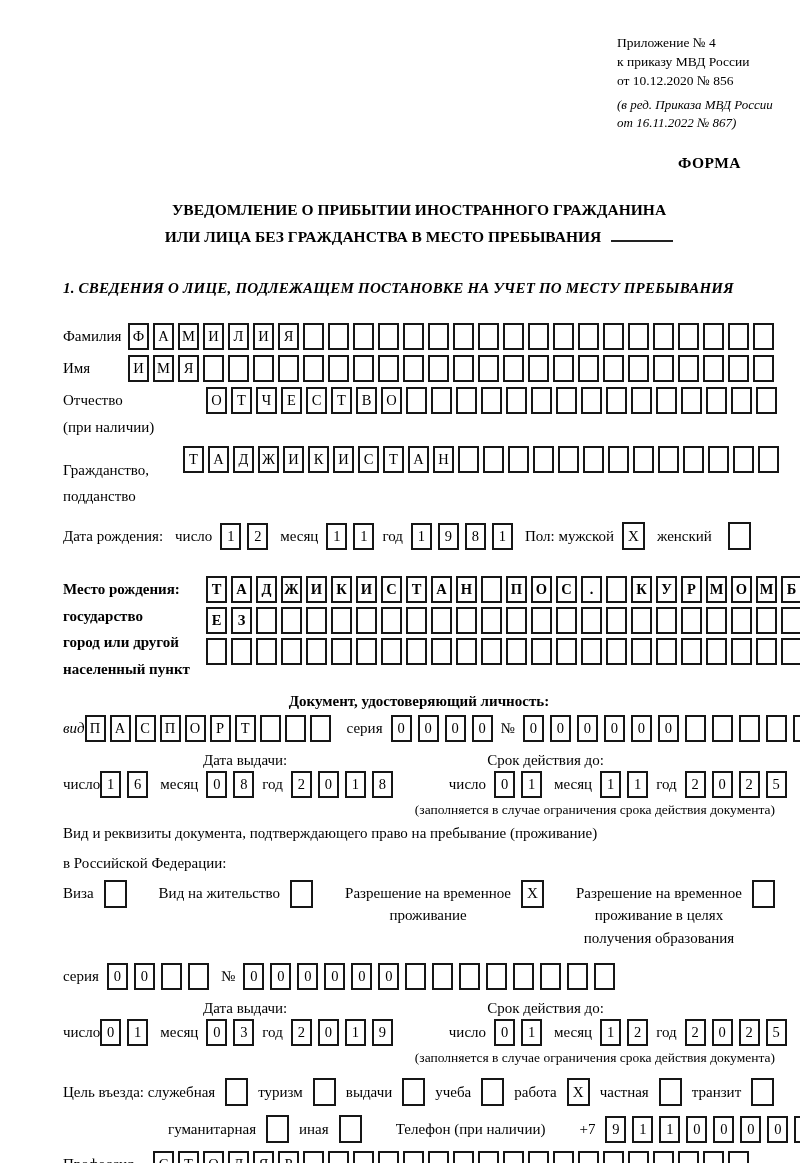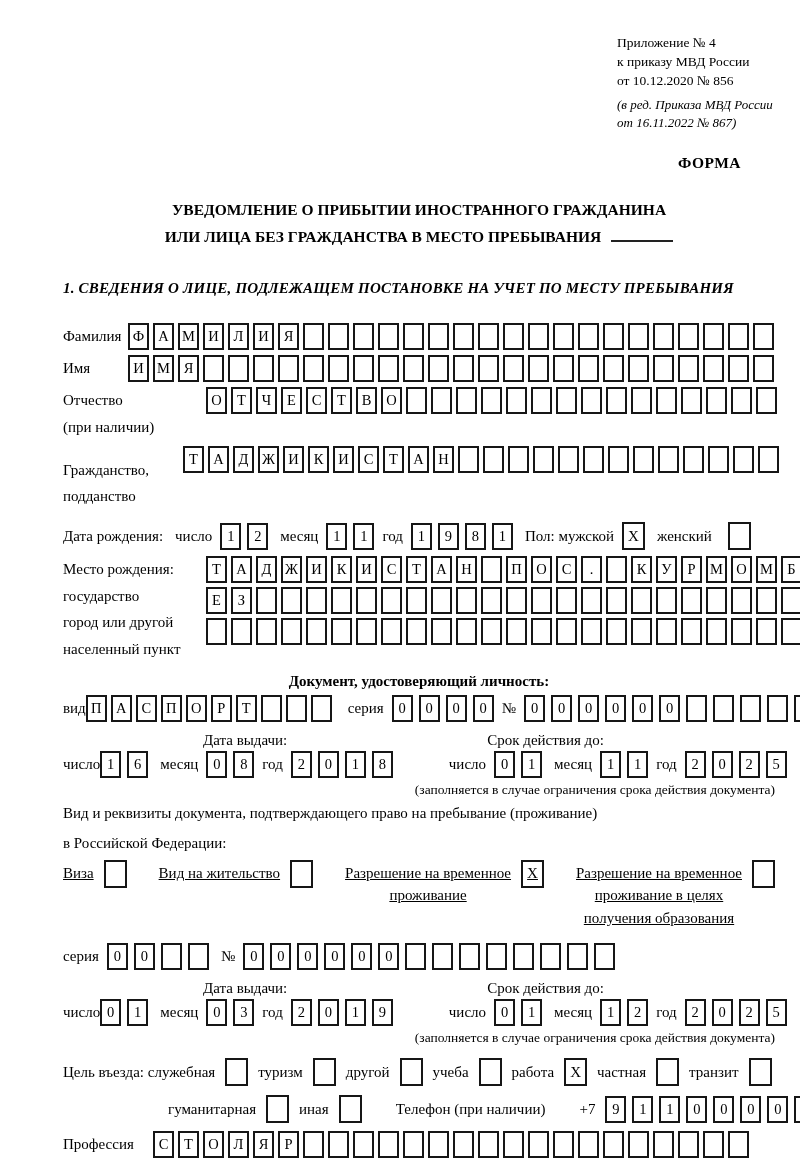--- a/index.html
+++ b/index.html
@@ -21,35 +21,35 @@
   .lblcol{flex:none;line-height:1.78;}
   .lbl{line-height:27px;white-space:nowrap;}
   .cells{display:inline-flex;gap:4px;flex:none;}
   .cells.wide{gap:6px;}
   .cell{box-sizing:border-box;flex:none;width:21px;height:27px;border:2px solid #161616;
         display:inline-flex;align-items:center;justify-content:center;font-size:14.5px;background:#fff;}
   .cb{box-sizing:border-box;flex:none;width:23px;height:28px;border:2px solid #161616;
       display:inline-flex;align-items:center;justify-content:center;font-size:15px;background:#fff;}
   .rows{display:flex;flex-direction:column;gap:4px;}
 
-  .w65{width:65px;}  .w90{width:90px;} .w120{width:120px;margin-top:11px;} .w143{width:143px;} .w50{width:50px;} .mt5{margin-top:5px;} .mt8{margin-top:8px;} .mt10{margin-top:6px;}
+  .w65{width:65px;}  .w90{width:90px;} .w120{width:120px;margin-top:11px;} .w143{width:143px;} .w50{width:50px;font-style:italic;} .mt5{margin-top:5px;} .mt8{margin-top:8px;} .mt10{margin-top:26px;font-weight:bold;}
   .mt12{margin-top:12px;} .mt14{margin-top:14px;}
 
   .doc-heading{font-weight:bold;text-align:center;margin-top:10px;font-size:15px;}
   .inline{display:flex;align-items:center;}
   .gap8{margin-left:8px;} .gap12{margin-left:12px;} .gap16{margin-left:16px;} .gap24{margin-left:24px;}
 
   .dheads{display:flex;margin-top:10px;}
   .dh1{margin-left:140px;} .dh2{margin-left:200px;}
   .dvals{display:flex;align-items:center;margin-top:2px;}
   .note{font-size:13.5px;text-align:right;margin-top:4px;}
   .intro{line-height:2.0;}
 
   .opts{display:flex;justify-content:space-between;align-items:flex-start;margin-top:2px;}
-  .opt{display:flex;gap:10px;align-items:flex-start;text-decoration:underline;}
+  .opt{display:flex;gap:10px;align-items:flex-start;}
   .optlbl{text-align:center;line-height:1.5;padding-top:2px;}
 
   .purpose-row{display:flex;align-items:center;gap:10px;margin-top:12px;flex-wrap:nowrap;}
   .purpose-row2{display:flex;align-items:center;gap:10px;margin-top:9px;margin-left:105px;}
 </style>
 </head>
 <body>
 
 <div class="page">
 
@@ -493,21 +493,21 @@
         <span class="cell">5</span>
       </span>
   </div>
   <div class="note">(заполняется в случае ограничения срока действия документа)</div>
 
   <div class="purpose-row">
     <span class="lbl">Цель въезда: служебная</span>
     <span class="cb"></span>
     <span class="lbl">туризм</span>
     <span class="cb"></span>
-    <span class="lbl">другой</span>
+    <span class="lbl">выдачи</span>
     <span class="cb"></span>
     <span class="lbl">учеба</span>
     <span class="cb"></span>
     <span class="lbl">работа</span>
     <span class="cb">X</span>
     <span class="lbl">частная</span>
     <span class="cb"></span>
     <span class="lbl">транзит</span>
     <span class="cb"></span>
   </div>

